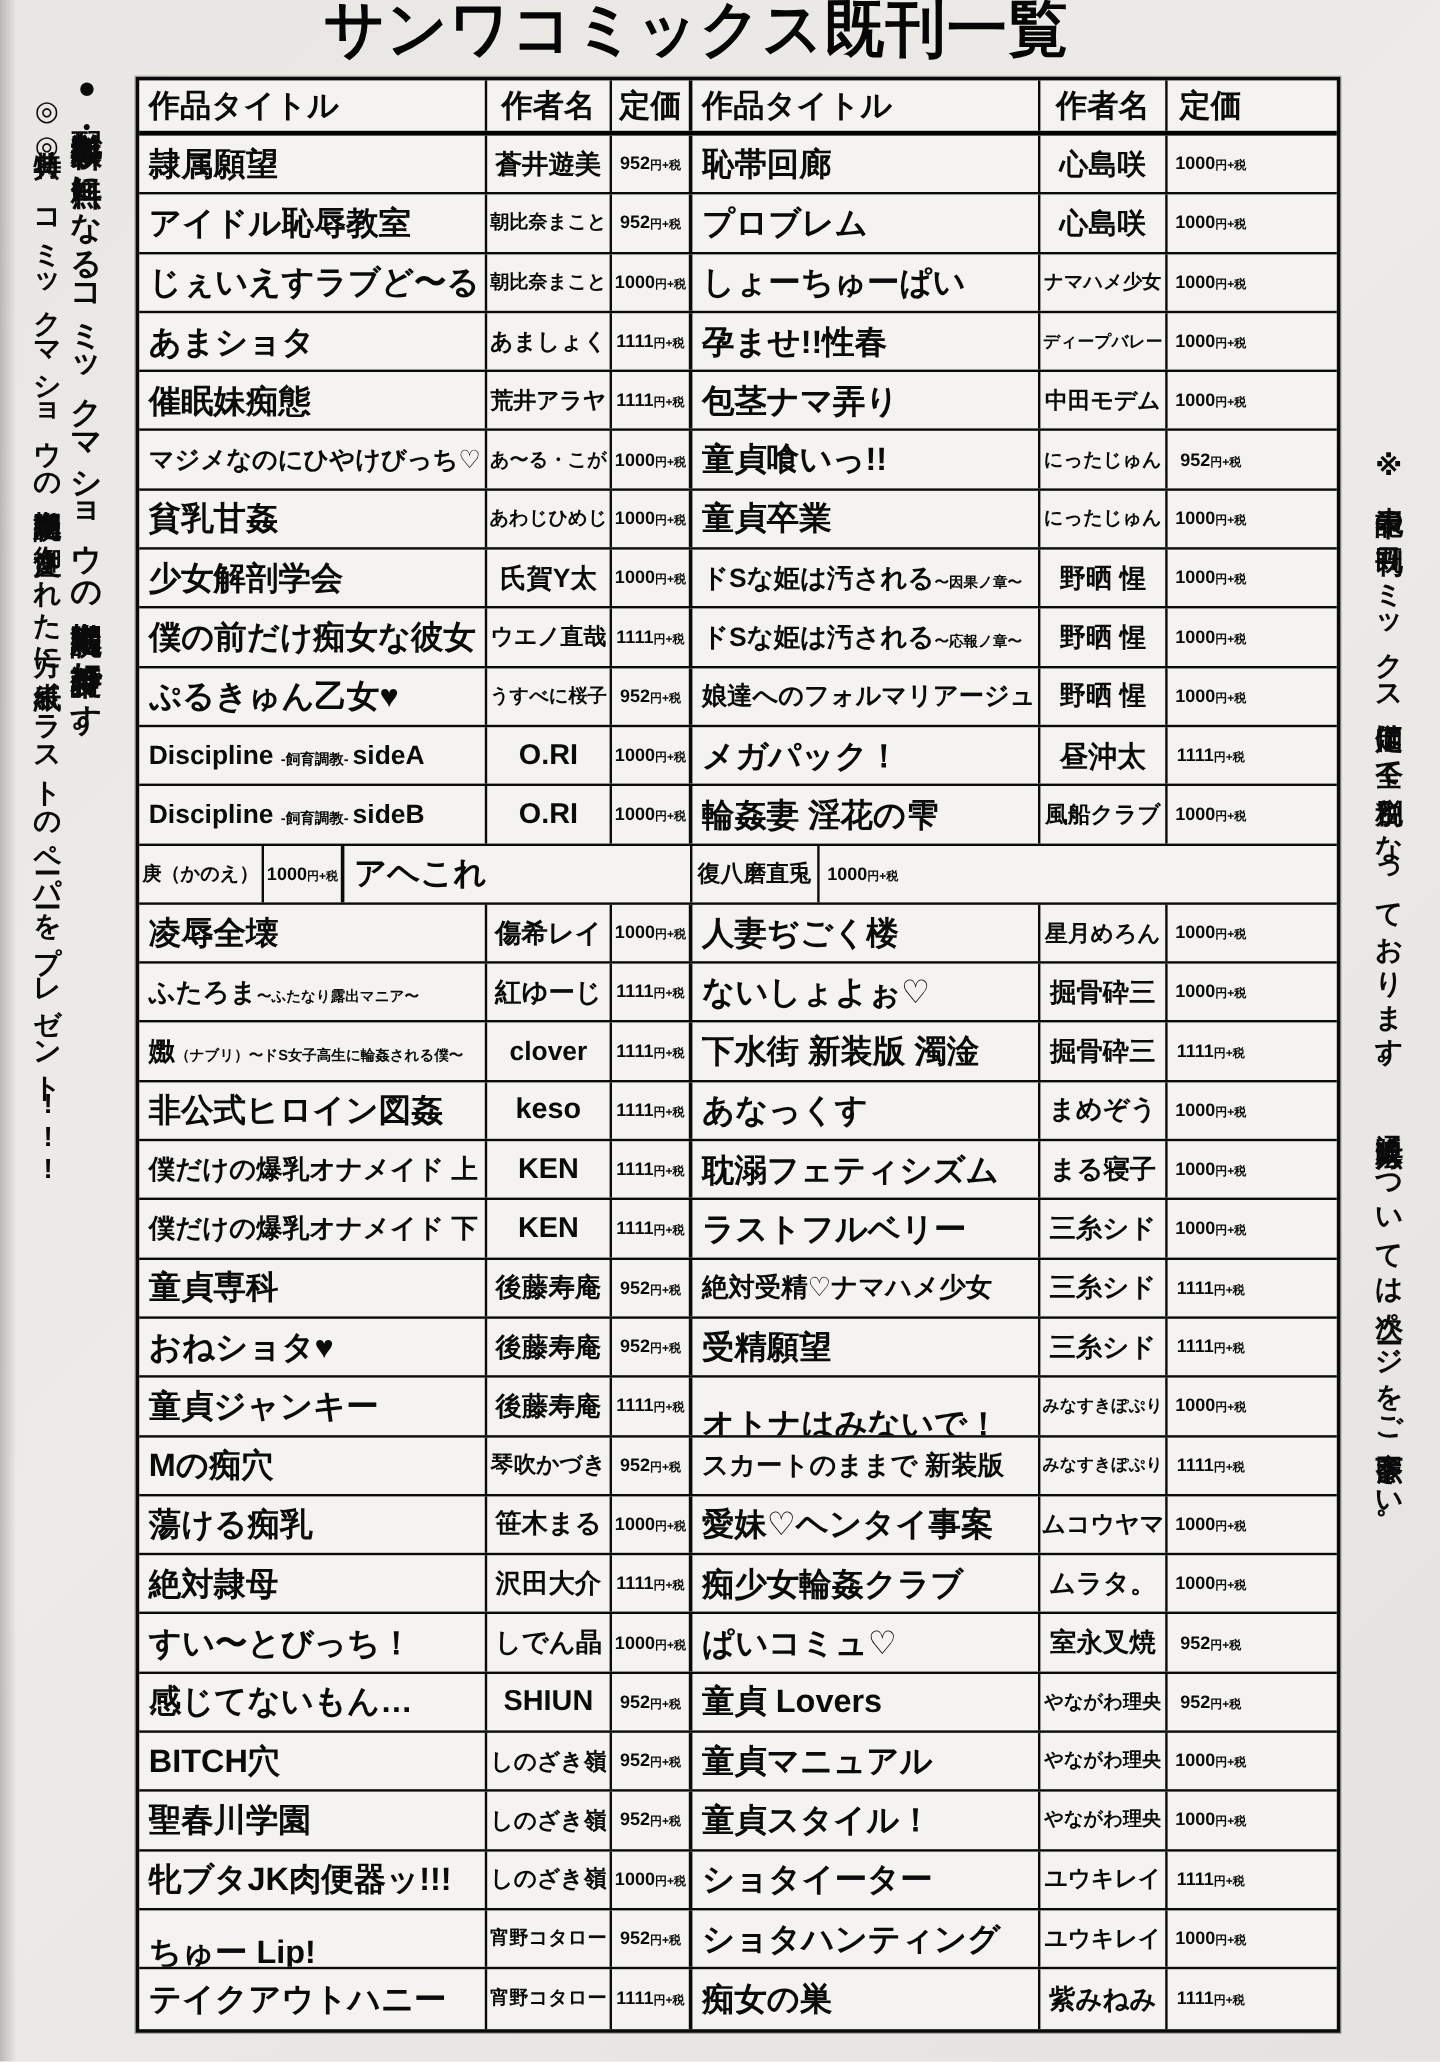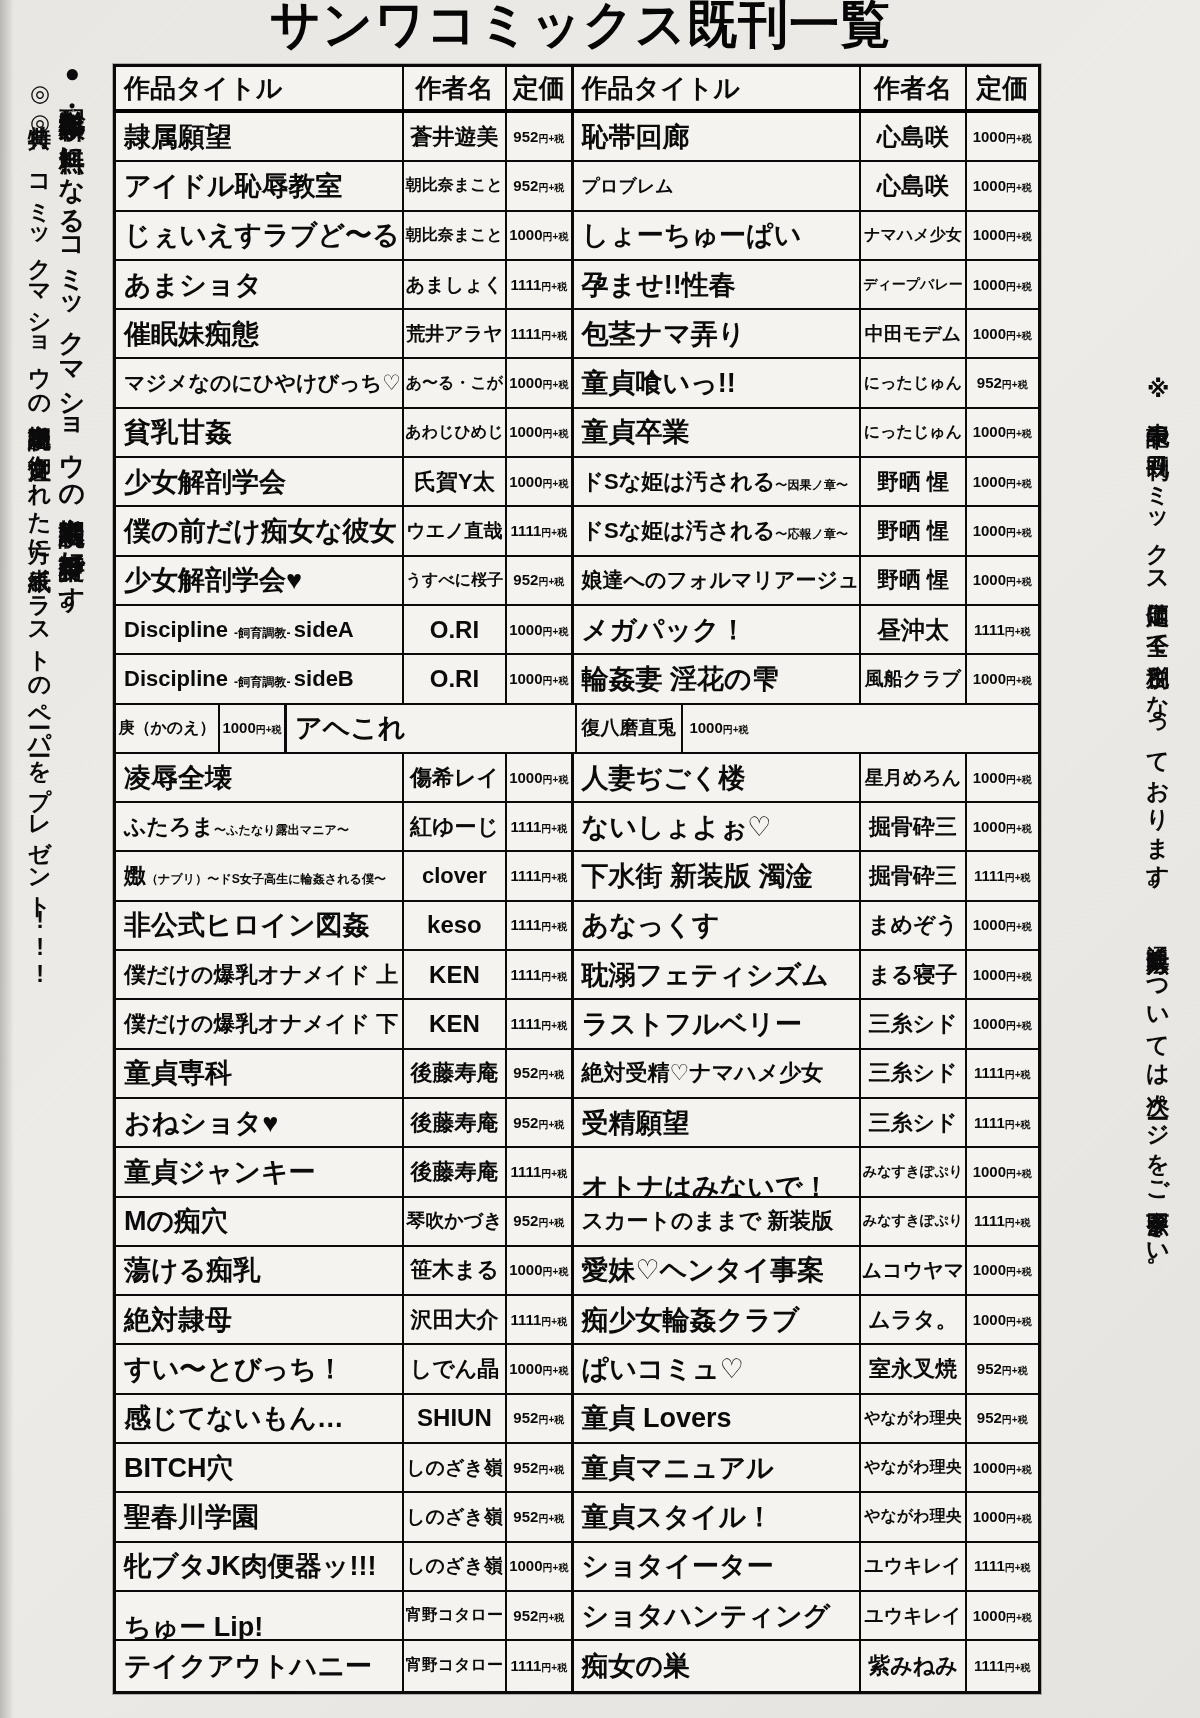--- a/index.html
+++ b/index.html
@@ -21,21 +21,21 @@
   
   .vnote{position:absolute;writing-mode:vertical-rl;text-orientation:upright;}
   .vnote p{margin:0;font-weight:900;white-space:nowrap;}
   .vnote.leftnotes{left:14px;top:58px;height:1140px;}
   .vnote.leftnotes p.promo{font-size:26px;line-height:1.32;letter-spacing:1px;}
   .vnote.leftnotes p.bonus{font-size:23px;line-height:1.35;letter-spacing:1px;padding-top:22px;margin-left:10px;}
   .vnote.rightnote{left:1142px;top:376px;height:1300px;}
   .vnote.rightnote p{font-size:23px;line-height:1.4;letter-spacing:2px;font-weight:700;}
   
   .catalog{
-    position:absolute;left:113px;top:64px;width:928px;height:1630px;
+    position:absolute;left:113px;top:64px;width:1004px;height:1630px;
     border:3px solid #0a0a0a;background:#f4f3ef;box-sizing:border-box;
     box-shadow:0 0 0 1px rgba(0,0,0,.25);
   }
   .hrow,.drow{display:flex;box-sizing:border-box;}
   .hrow{height:46px;border-bottom:4px solid #000;}
   .drow{height:49.3px;border-bottom:2px solid #0a0a0a;}
   .drow:last-child{border-bottom:none;}
   .cell{box-sizing:border-box;border-right:2px solid #0a0a0a;display:flex;align-items:center;overflow:hidden;}
   .c1,.c4{width:290px;padding-left:8px;}
   .c2,.c5{width:104px;justify-content:center;text-align:center;}
@@ -112,21 +112,21 @@
         <div class="cell c2">
           <span class="auth" style="font-size: 16px;">朝比奈まこと</span>
         </div>
         <div class="cell c3">
           <span class="price">
             <span class="pnum">952</span>
             <span class="psuf">円+税</span>
           </span>
         </div>
         <div class="cell c4">
-          <span class="ttl" style="font-size: 18px;"><span>プロブレム</span></span>
+          <span class="ttl" style="font-size: 27px;"><span>プロブレム</span></span>
         </div>
         <div class="cell c5">
           <span class="auth" style="font-size: 24px;">心島咲</span>
         </div>
         <div class="cell c6">
           <span class="price">
             <span class="pnum">1000</span>
             <span class="psuf">円+税</span>
           </span>
         </div>
@@ -308,21 +308,21 @@
         </div>
         <div class="cell c6">
           <span class="price">
             <span class="pnum">1000</span>
             <span class="psuf">円+税</span>
           </span>
         </div>
       </div>
       <div class="drow">
         <div class="cell c1">
-          <span class="ttl" style="font-size: 27px;"><span>少女解剖学会♥</span></span>
+          <span class="ttl" style="font-size: 27px;"><span>ぷるきゅん乙女♥</span></span>
         </div>
         <div class="cell c2">
           <span class="auth" style="font-size: 16px;">うすべに桜子</span>
         </div>
         <div class="cell c3">
           <span class="price">
             <span class="pnum">952</span>
             <span class="psuf">円+税</span>
           </span>
         </div>

